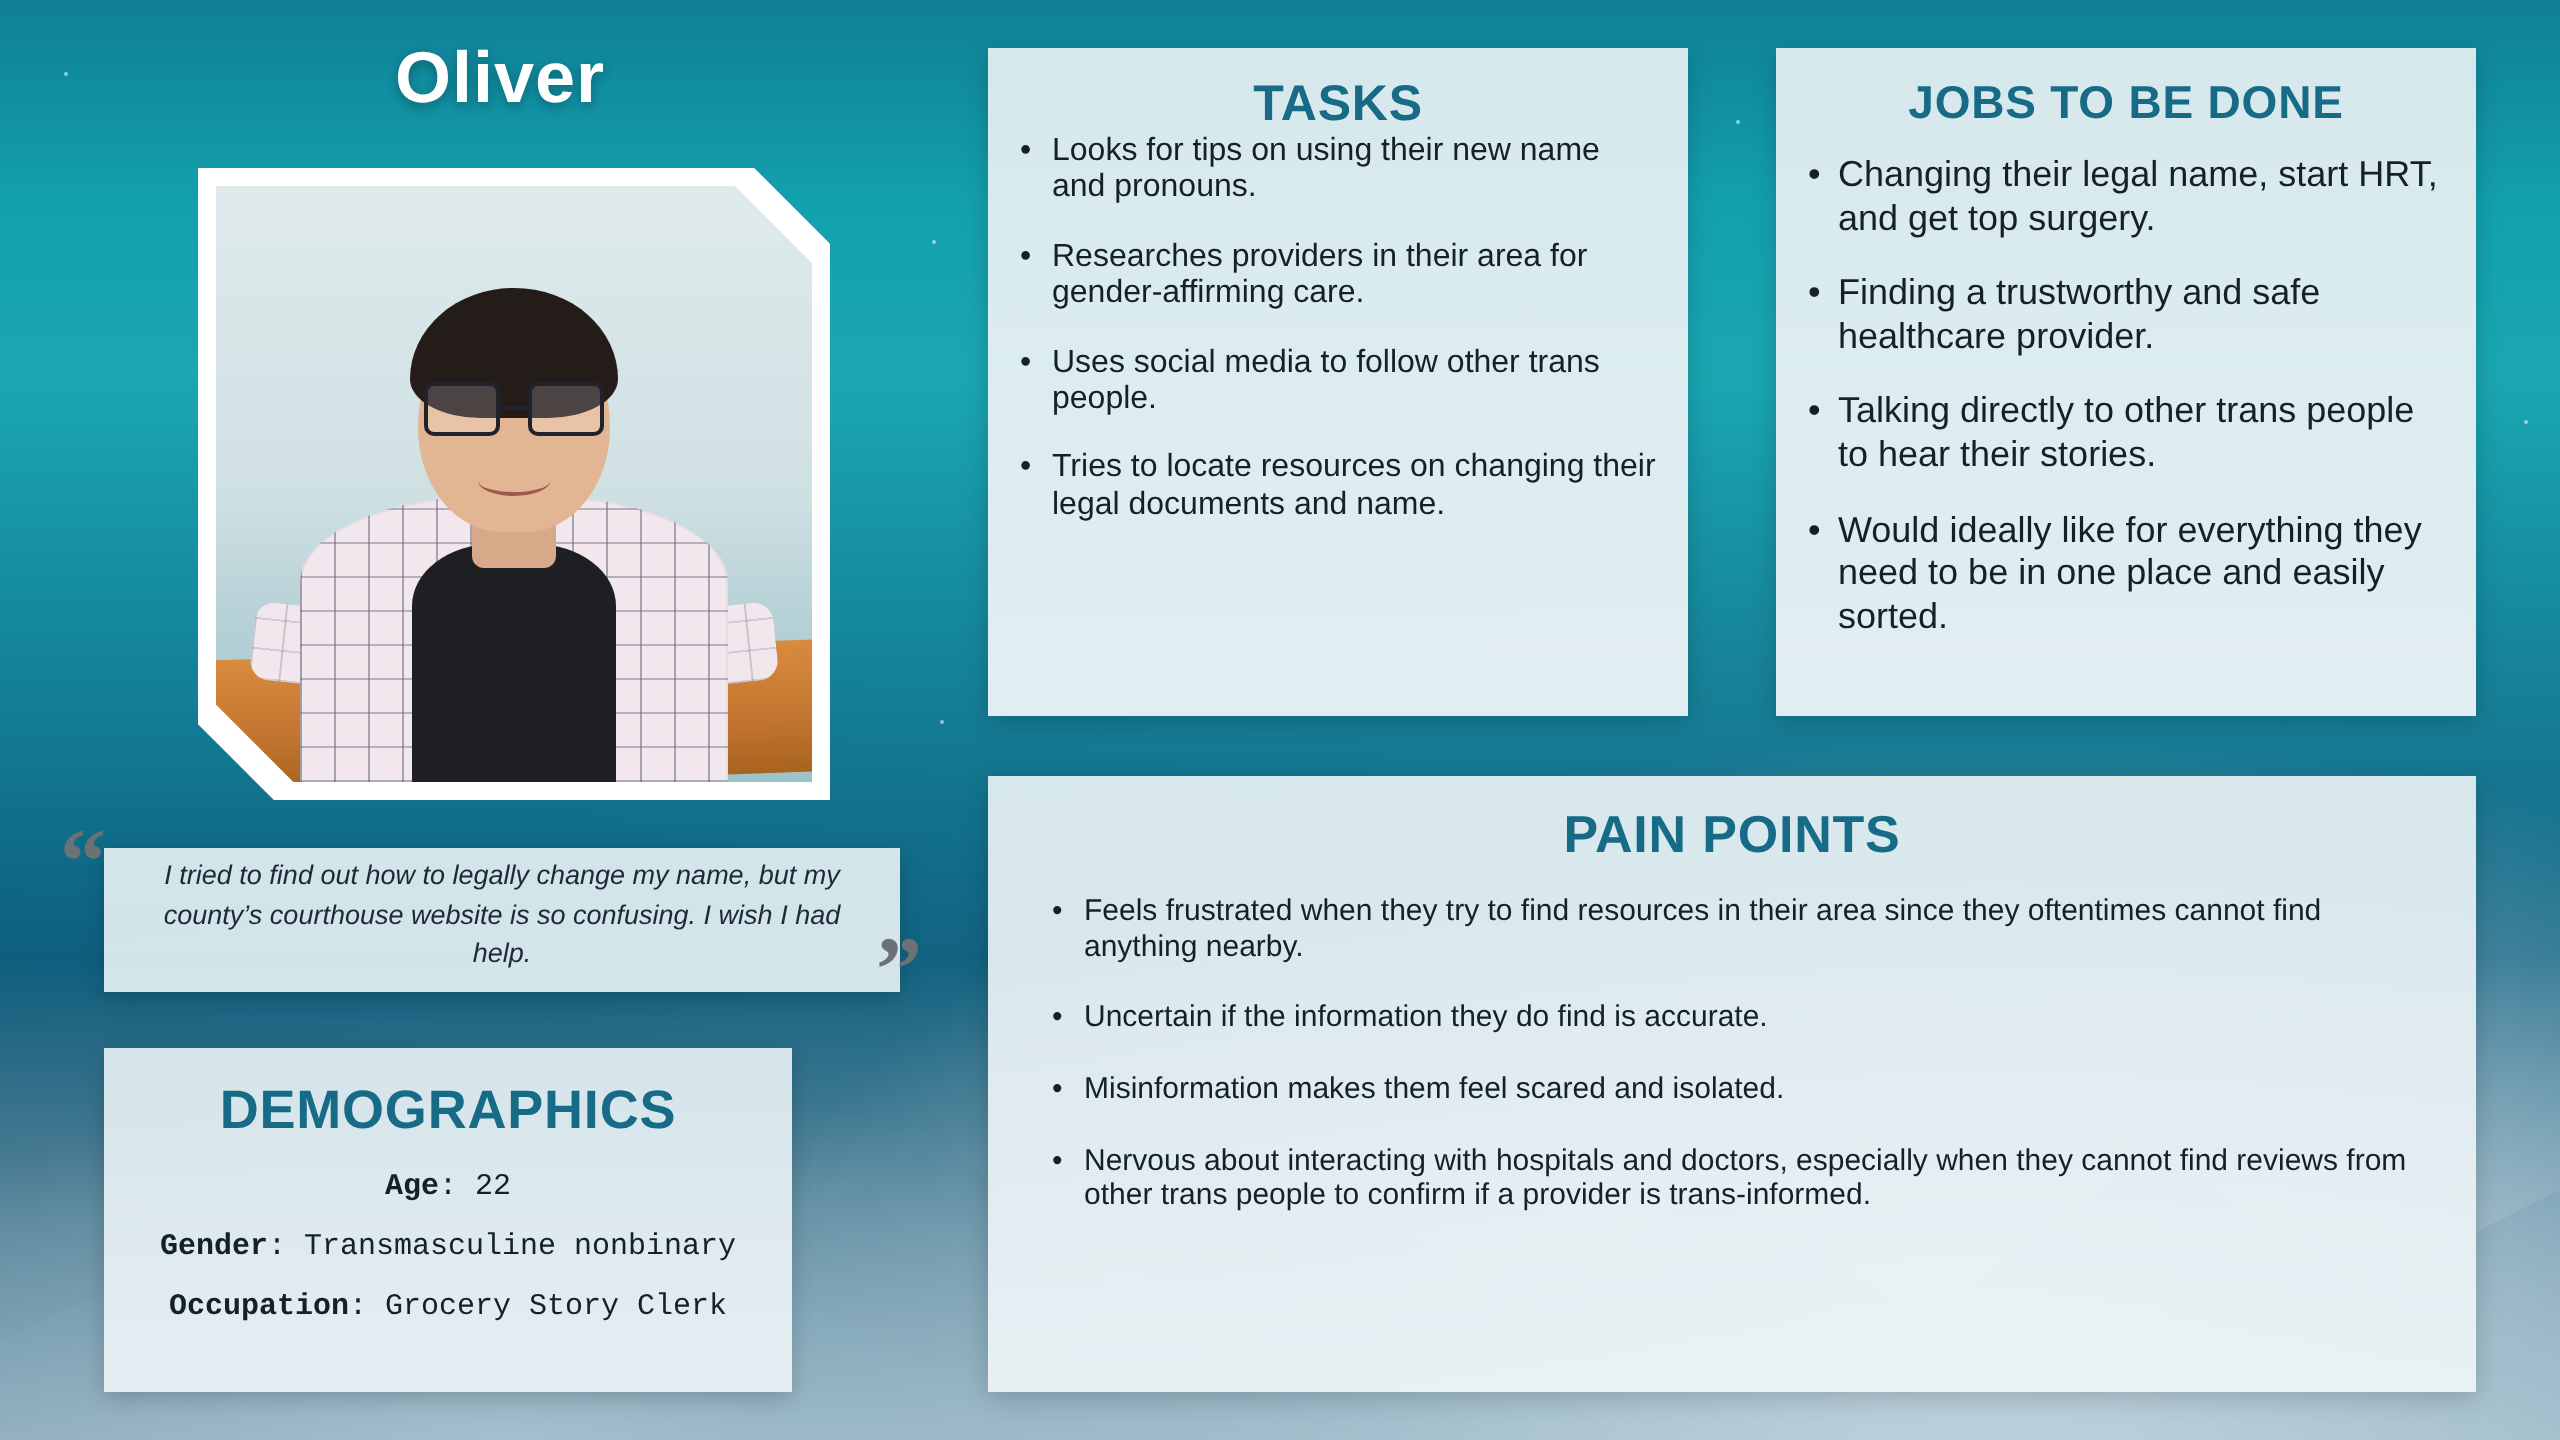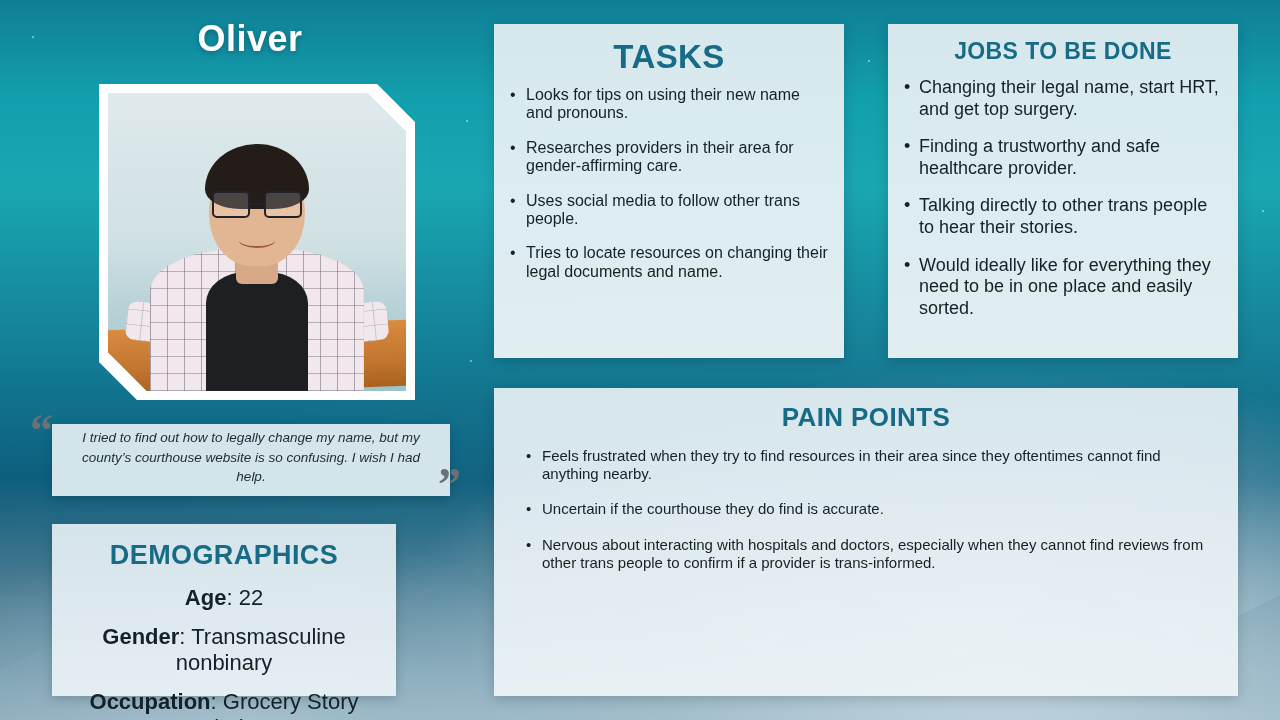--- a/index.html
+++ b/index.html
@@ -147,21 +147,21 @@
     position: absolute; left: 52px; top: 524px; width: 344px; height: 172px;
     background: linear-gradient(180deg, rgba(222,235,240,0.95) 0%, rgba(233,241,245,0.95) 100%);
     box-shadow: 0 3px 10px rgba(0,0,0,0.18);
     padding: 16px 14px 10px;
   }
   #demographics h2 {
     text-align: center; color: #176b86; font-size: 27px; font-weight: bold;
     letter-spacing: 0.4px; margin-bottom: 14px;
   }
   .demo-row {
-    text-align: center; font-size: 22px; color: #14202a; margin-bottom: 13px;
+    text-align: center; font-size: 15px; color: #14202a; margin-bottom: 13px; font-family: Liberation Mono, monospace;
   }
   .demo-row b { font-weight: bold; }
 
   
   .panel {
     position: absolute;
     background: linear-gradient(180deg, rgba(225,237,241,0.95) 0%, rgba(236,243,246,0.95) 100%);
     box-shadow: 0 3px 12px rgba(0,0,0,0.18);
   }
   .panel h2 {
@@ -169,21 +169,21 @@
   }
   .bullets li {
     list-style: none; color: #14202a; position: relative;
   }
   .bullets li:before {
     content: "•"; position: absolute; left: 0; top: 0;
   }
 
   
   #tasks { left: 494px; top: 24px; width: 350px; height: 334px; padding: 14px 16px 10px; }
-  #tasks h2 { font-size: 33px; margin-bottom: 10px; }
+  #tasks h2 { font-size: 25px; margin-bottom: 0; }
   #tasks .bullets li {
     font-size: 16px; line-height: 1.15; padding-left: 16px; margin-bottom: 16px;
   }
 
   
   #jobs { left: 888px; top: 24px; width: 350px; height: 334px; padding: 14px 16px 10px; }
   #jobs h2 { font-size: 23px; margin-bottom: 12px; }
   #jobs .bullets li {
     font-size: 18px; line-height: 1.2; padding-left: 15px; margin-bottom: 16px;
   }
@@ -270,18 +270,19 @@
       <li>Finding a trustworthy and safe healthcare provider.</li>
       <li>Talking directly to other trans people to hear their stories.</li>
       <li>Would ideally like for everything they need to be in one place and easily sorted.</li>
     </ul>
   </div>
 
   <div id="pain" class="panel">
     <h2>PAIN POINTS</h2>
     <ul class="bullets">
       <li>Feels frustrated when they try to find resources in their area since they oftentimes cannot find anything nearby.</li>
-      <li>Uncertain if the courthouse they do find is accurate.</li>
+      <li>Uncertain if the information they do find is accurate.</li>
+      <li>Misinformation makes them feel scared and isolated.</li>
       <li>Nervous about interacting with hospitals and doctors, especially when they cannot find reviews from other trans people to confirm if a provider is trans-informed.</li>
     </ul>
   </div>
 
 </div>
 
 </body></html>

